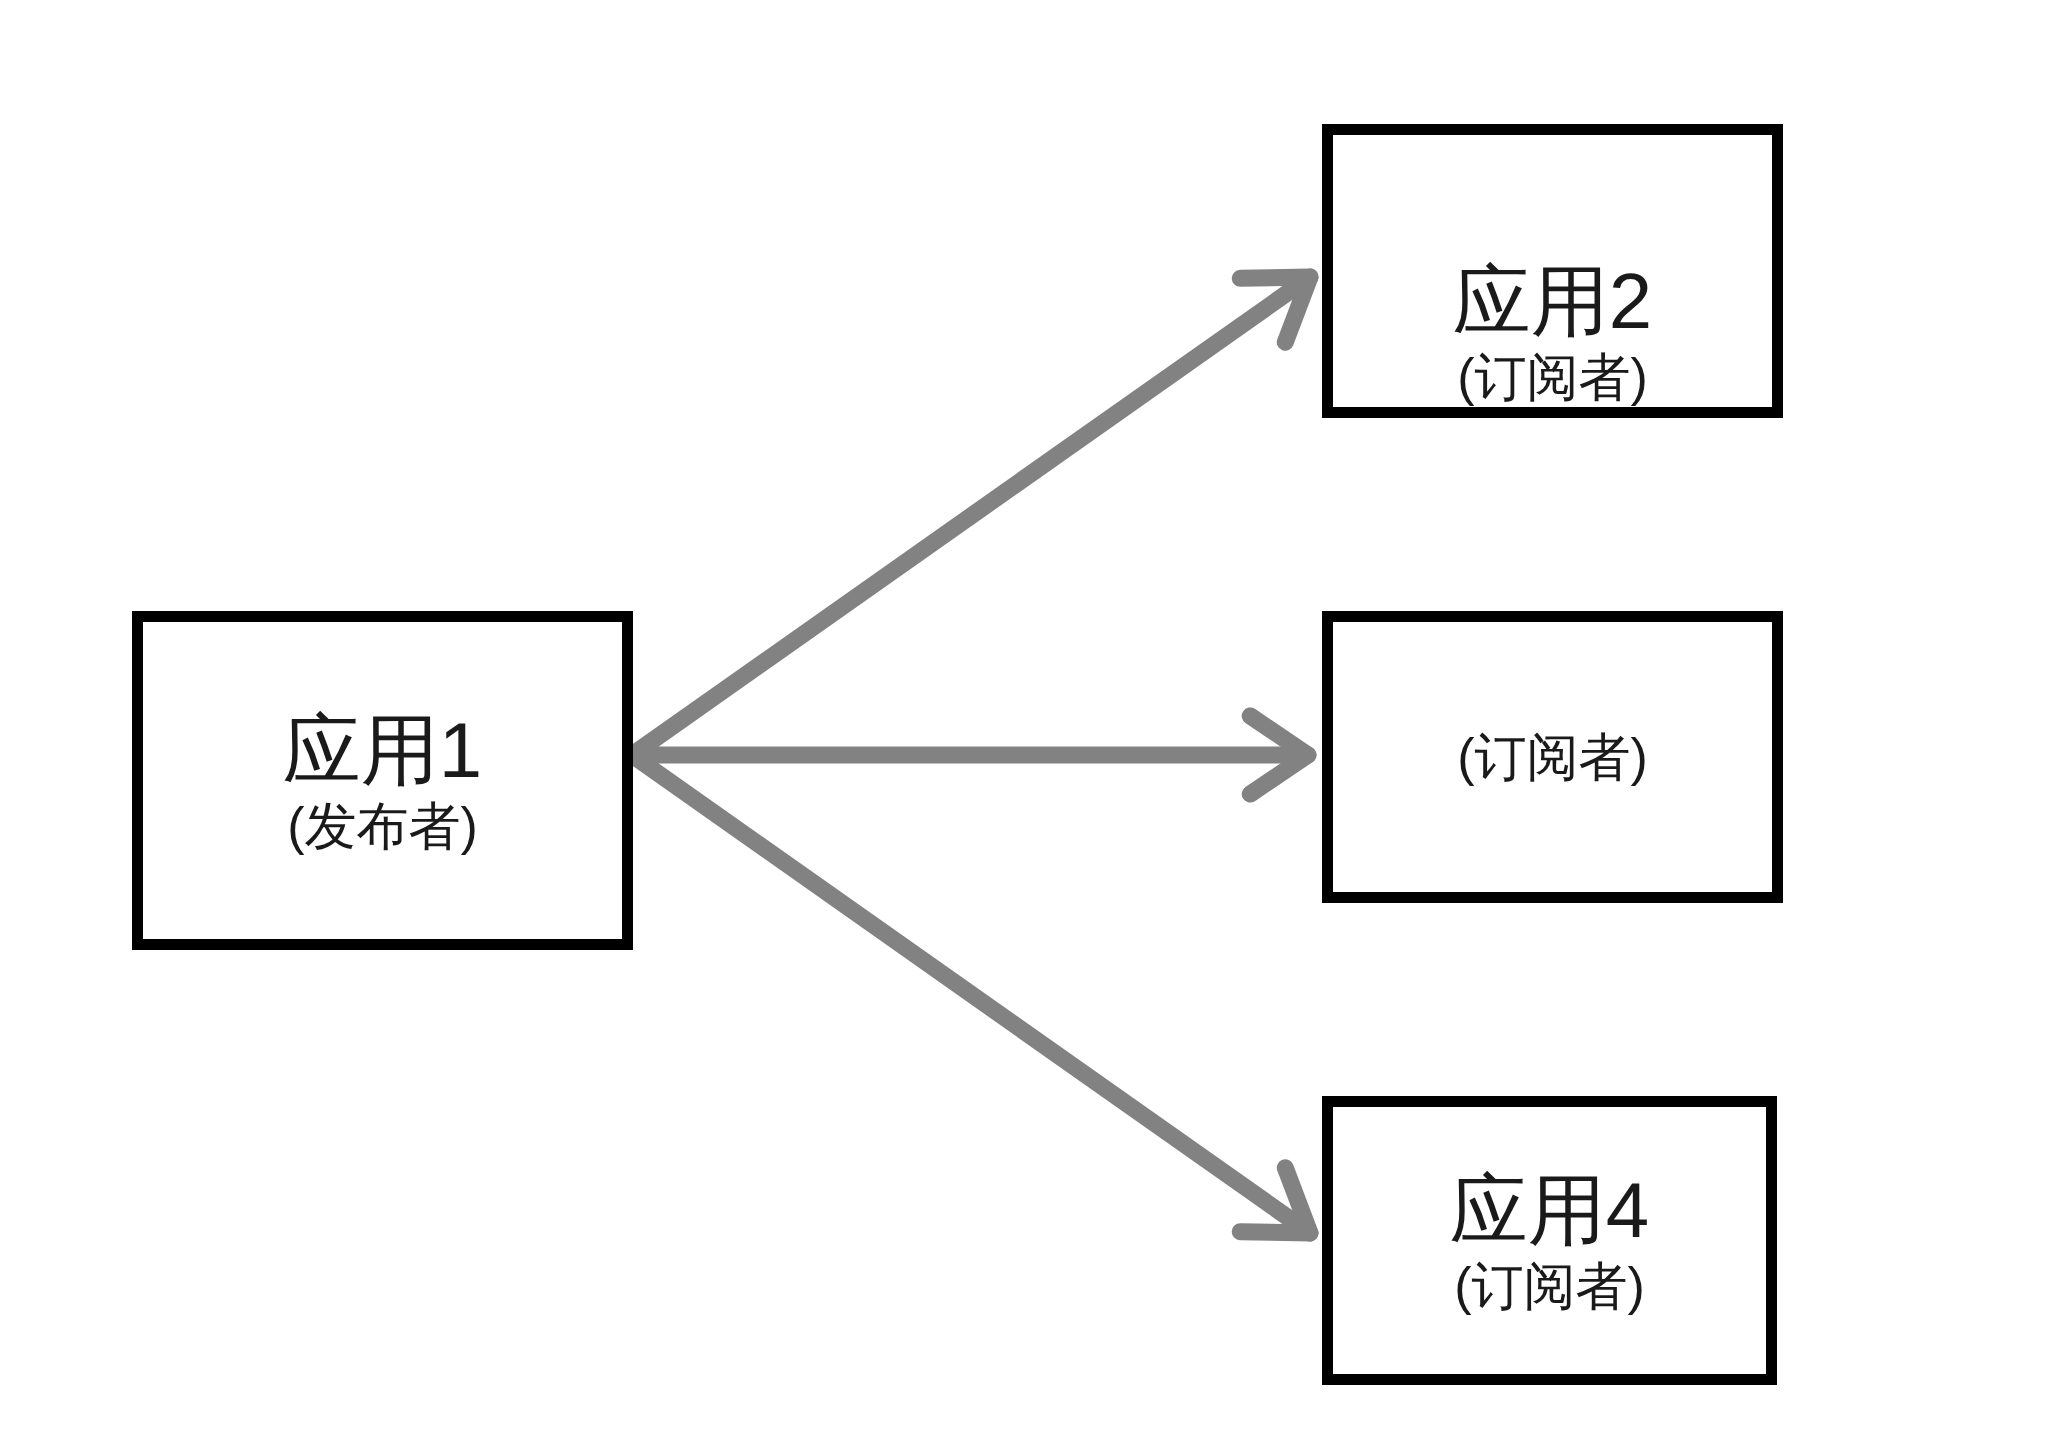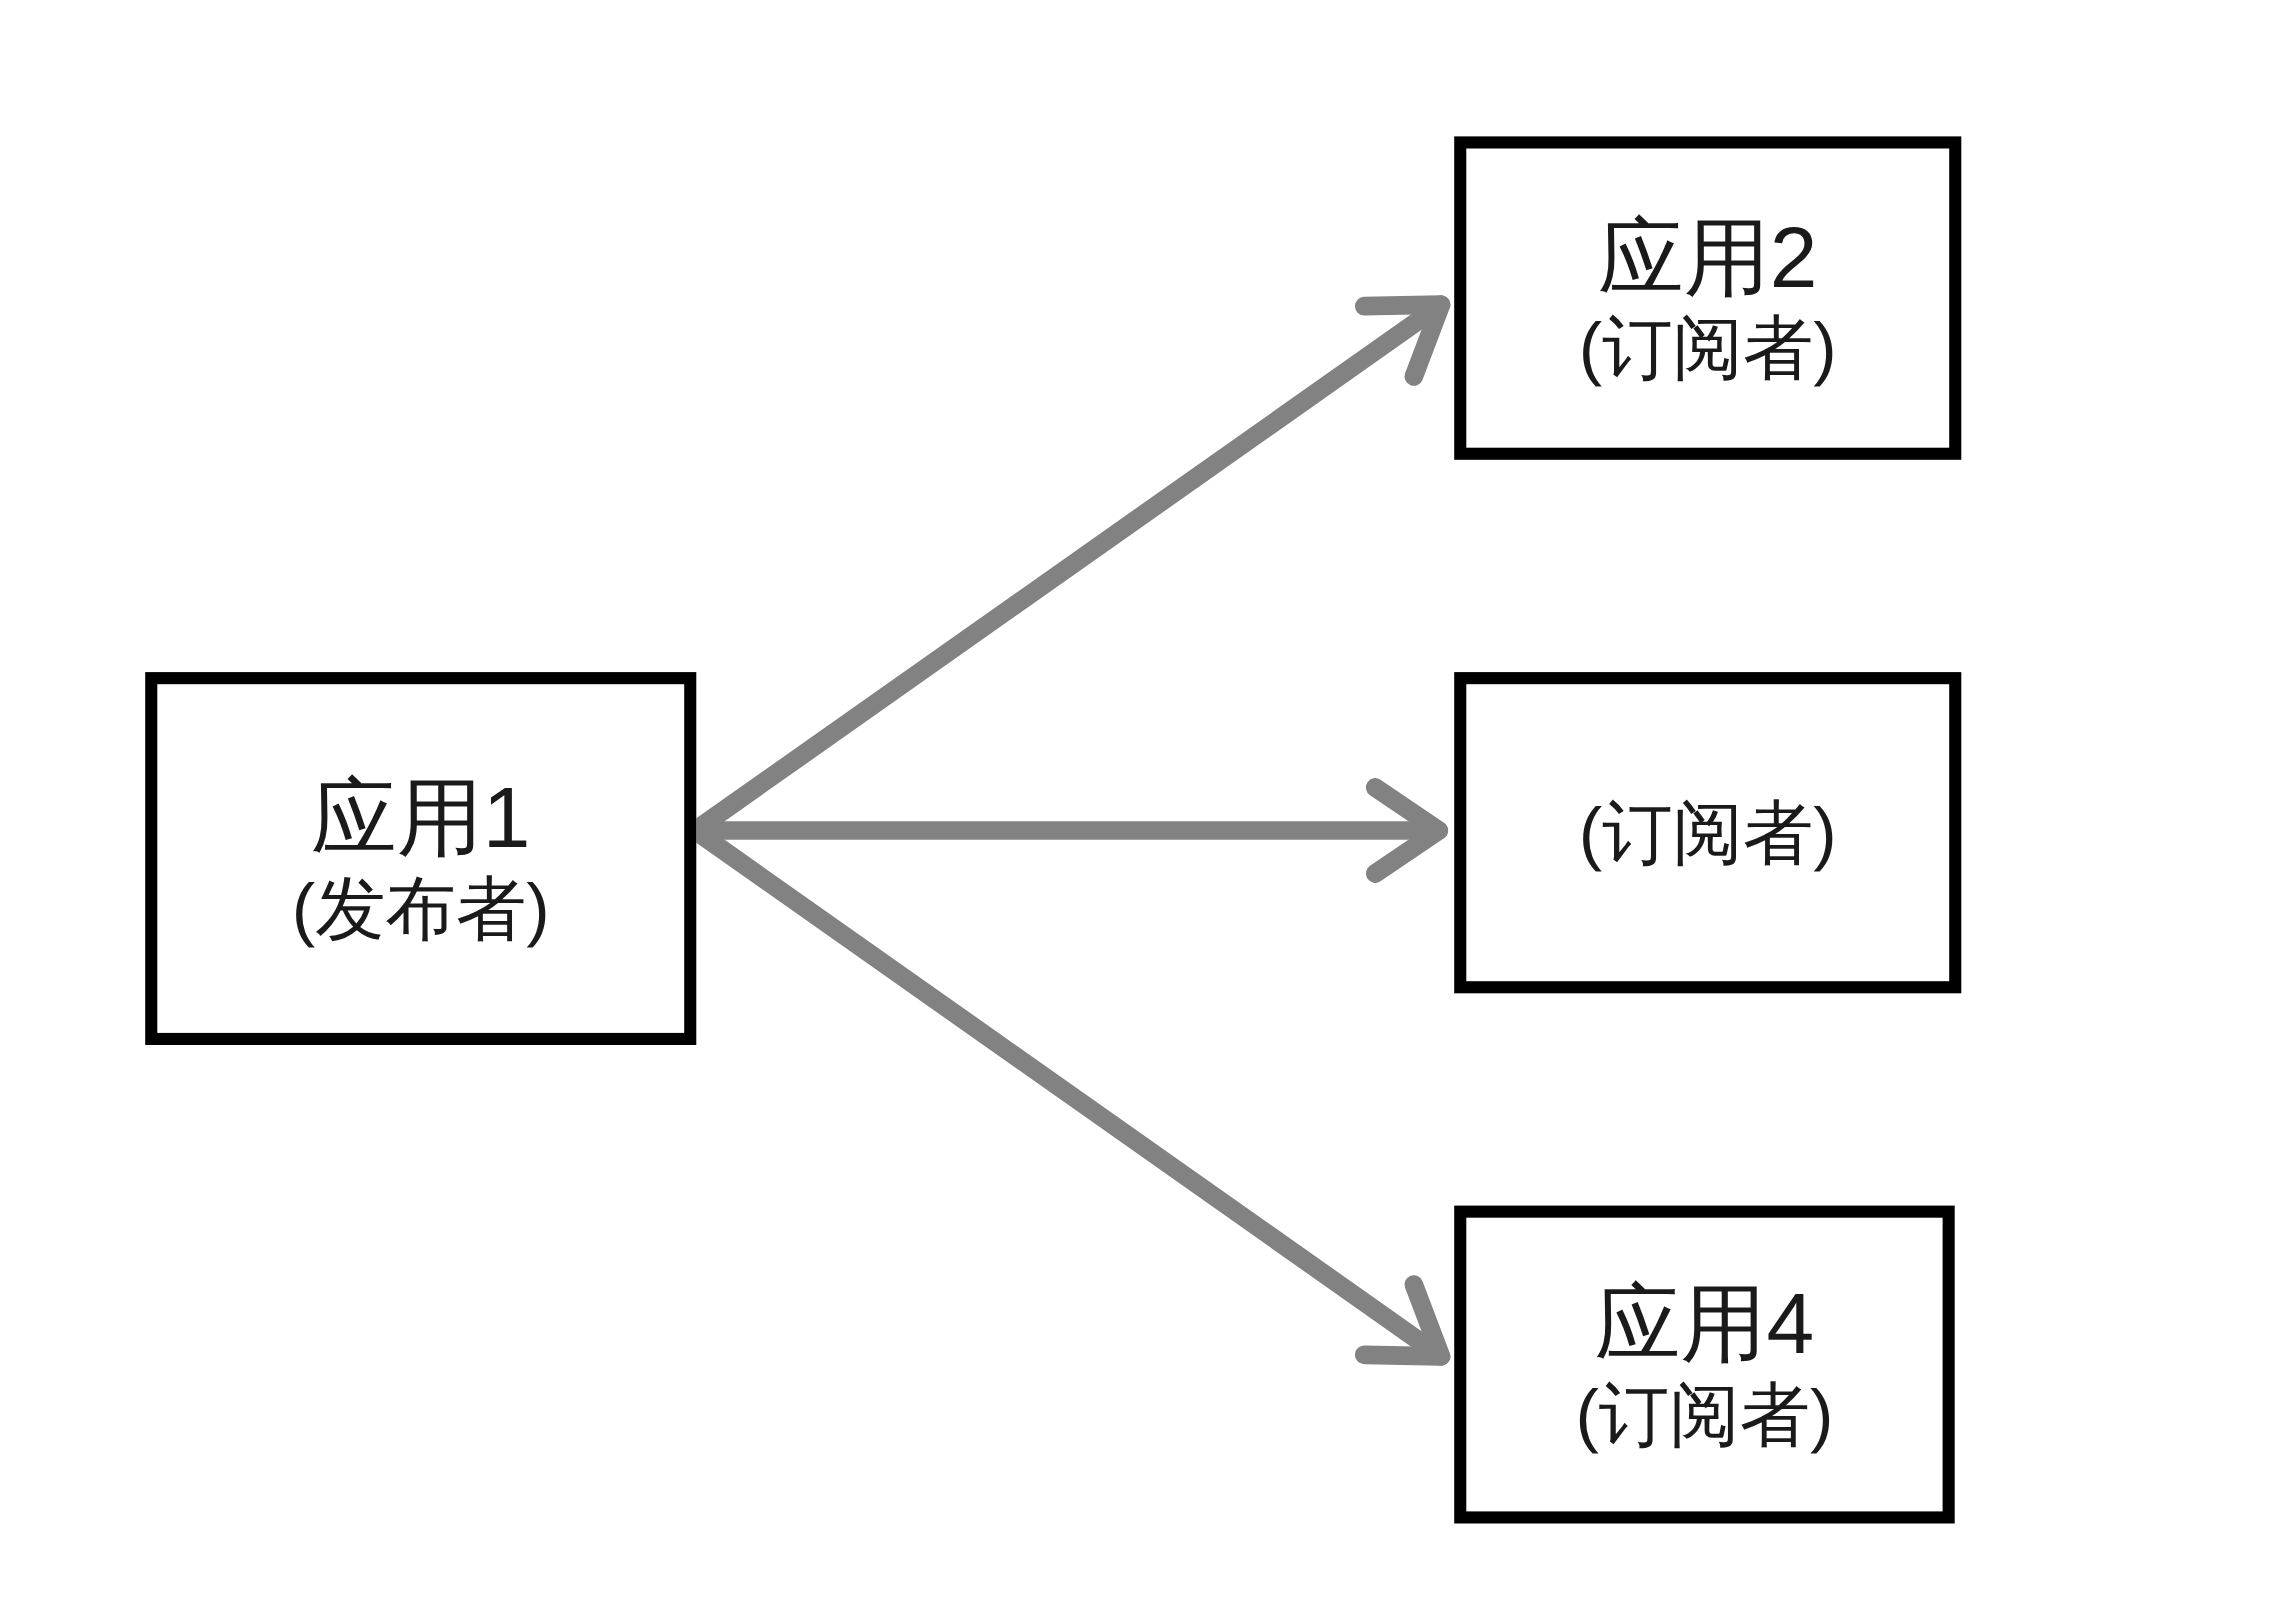--- a/index.html
+++ b/index.html
@@ -33,25 +33,25 @@
     justify-content: center;
     text-align: center;
     color: #1a1a1a;
     line-height: 1.16;
   }
   .node .title {
     font-size: 78px;
     white-space: nowrap;
   }
   .node .subtitle {
-    font-size: 64px;
+    font-size: 52px;
     white-space: nowrap;
   }
   .node-publisher   { left: 132px;  top: 611px;  width: 501px; height: 339px; }
-  .node-subscriber2 { left: 1322px; top: 124px;  width: 461px; height: 294px; }
+  .node-subscriber2 { left: 1322px; top: 124px;  width: 461px; height: 294px; justify-content: flex-end; }
   .node-subscriber3 { left: 1322px; top: 611px;  width: 461px; height: 292px; }
   .node-subscriber4 { left: 1322px; top: 1096px; width: 455px; height: 289px; }
 </style>
 </head>
 <body>
 
 <div class="canvas">
 
   <svg class="arrow-layer" viewBox="0 0 2064 1452" xmlns="http://www.w3.org/2000/svg">
     <defs>

